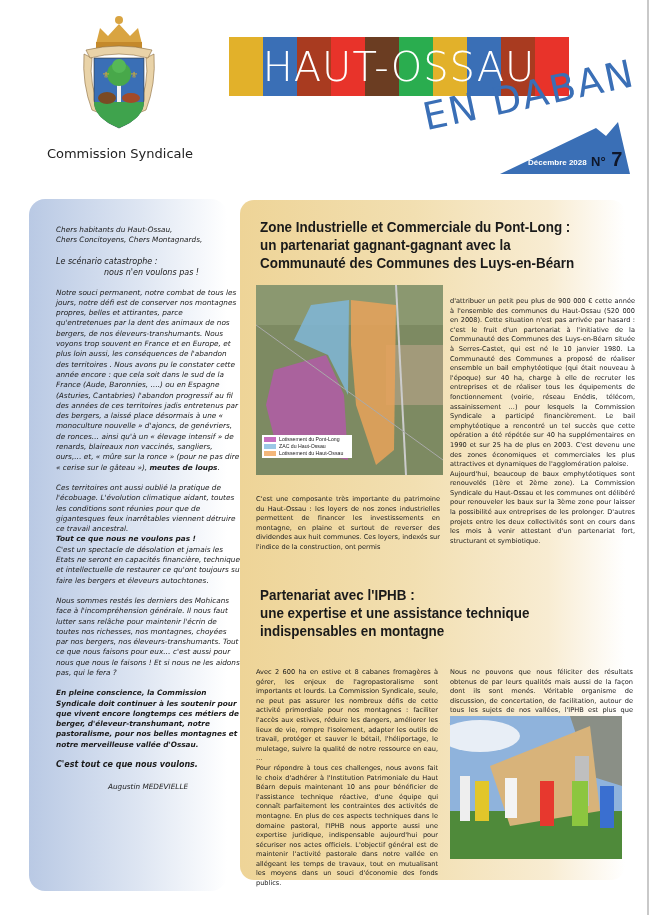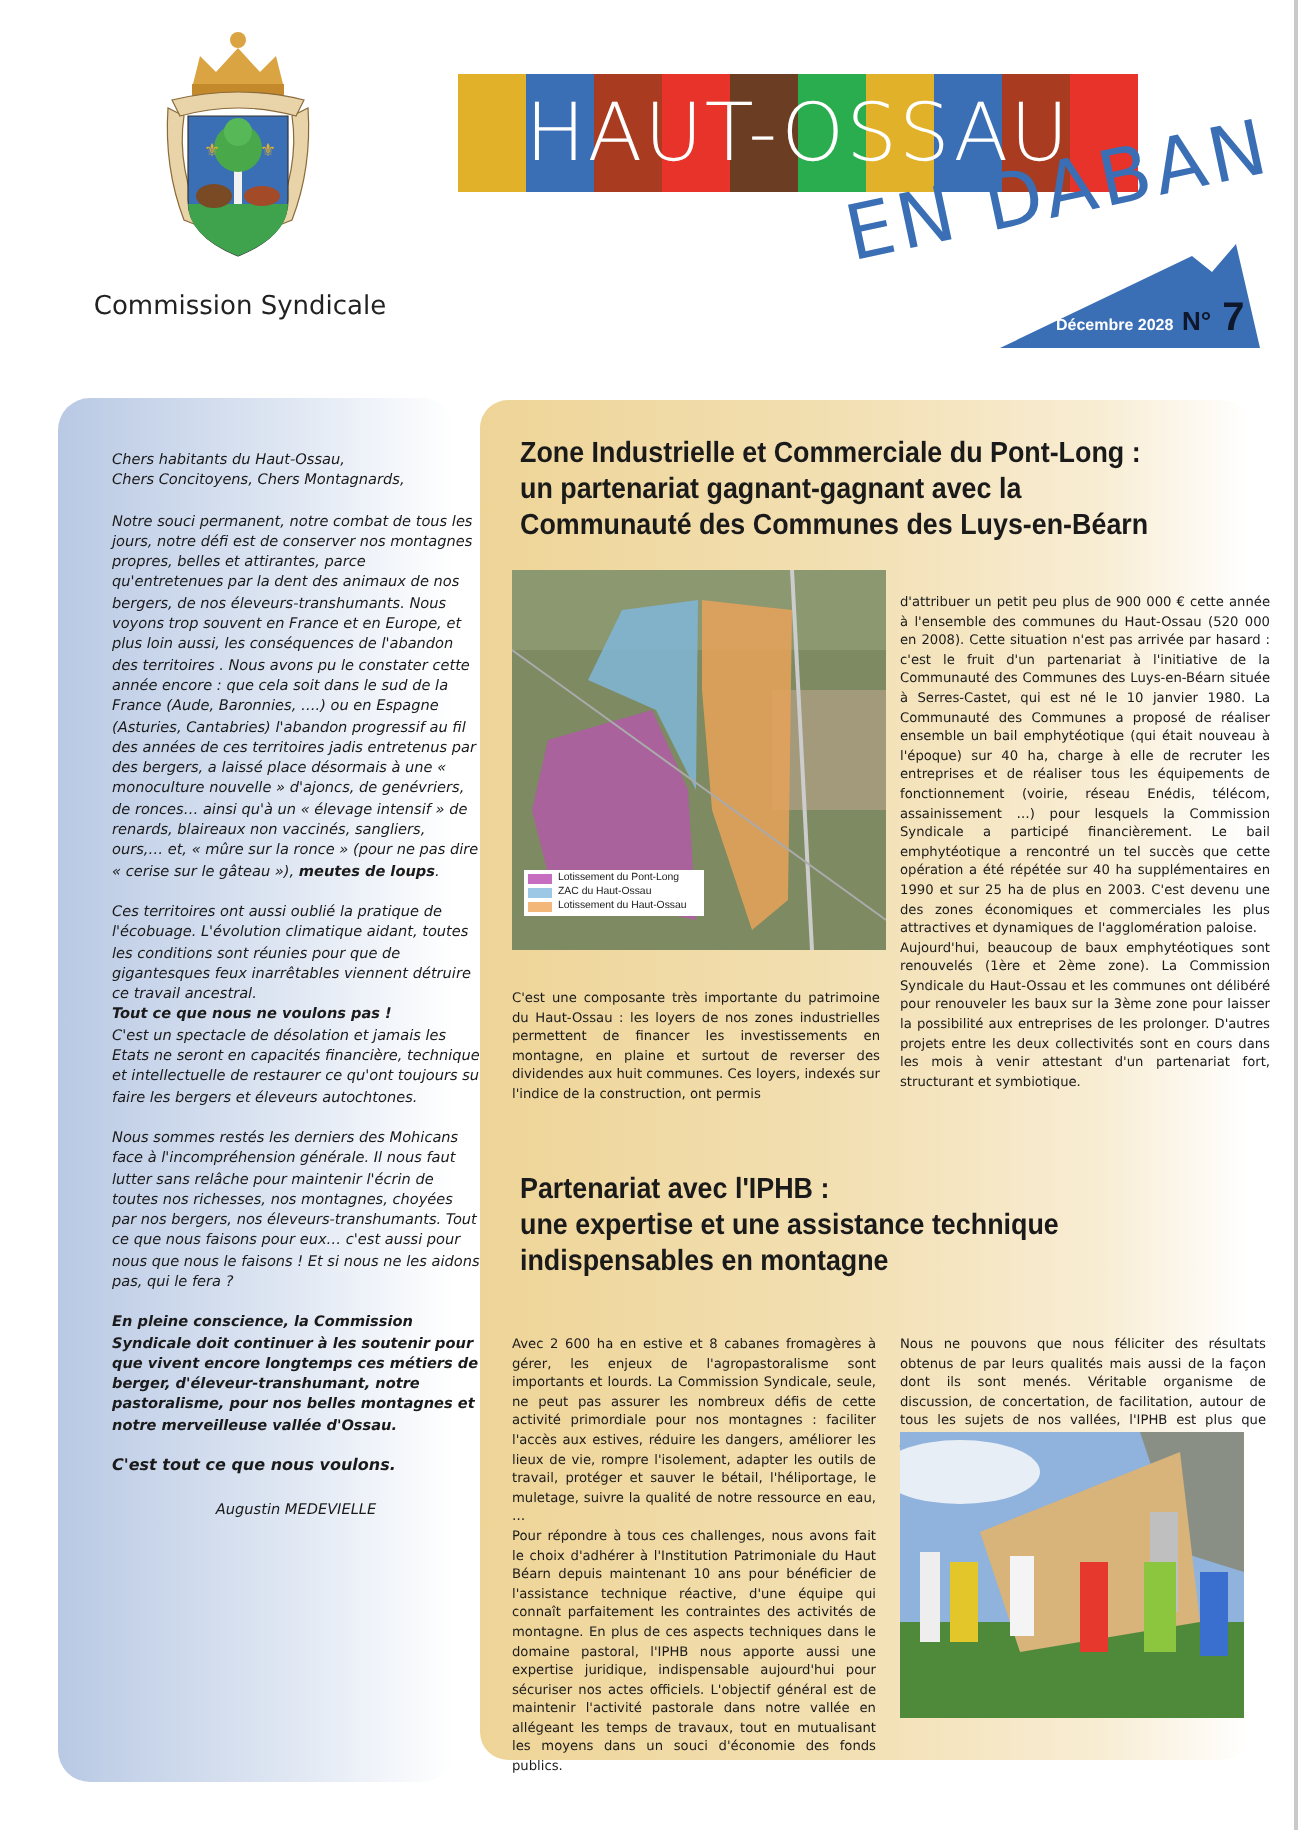--- a/index.html
+++ b/index.html
@@ -89,20 +89,21 @@
 <div class="daban">EN DABAN</div>
 <svg class="issue-tri" viewBox="0 0 130 52">
   <polygon points="0,52 130,52 118,0 106,14 96,6" fill="#3a6fb6"></polygon>
 </svg>
 <div class="issue-date">Décembre 2028</div>
 <div class="issue-num"><small>N°</small> <span>7</span></div>
 
 <div class="editorial">
   <div class="body">
     <p><span>Chers habitants  du Haut-Ossau,</span><br><span>Chers Concitoyens, Chers Montagnards,</span></p>
+    <p style="font-size:8px;line-height:11px;"><span>Le scénario catastrophe :</span><br><span class="center">nous n'en voulons pas !</span></p>
     <p><span>Notre souci permanent, notre combat de tous les jours, notre défi est de conserver nos montagnes propres, belles et attirantes, parce qu'entretenues par la dent des animaux de nos bergers, de nos éleveurs-transhumants. Nous voyons trop souvent en France et en Europe, et plus loin aussi, les conséquences de l'abandon des territoires . Nous avons pu le constater cette année encore : que cela soit dans le sud de la France (Aude, Baronnies, ….) ou en Espagne (Asturies, Cantabries) l'abandon progressif au fil des années de ces territoires jadis entretenus par des bergers, a laissé place désormais à une « monoculture nouvelle » d'ajoncs, de genévriers, de ronces… ainsi qu'à un « élevage intensif » de renards, blaireaux non vaccinés, sangliers, ours,… et, « mûre sur la ronce » (pour ne pas dire « cerise sur le gâteau »), </span><span class="strong">meutes de loups</span><span>.</span></p>
     <p><span>Ces territoires ont aussi oublié la pratique de l'écobuage. L'évolution climatique aidant, toutes les conditions sont réunies pour que de gigantesques feux inarrêtables viennent détruire ce travail ancestral.</span><br><span class="strong">Tout ce que nous ne voulons pas !</span><br><span>C'est un spectacle de désolation et jamais les Etats ne seront en capacités financière, technique et intellectuelle de restaurer ce qu'ont toujours su faire les bergers et éleveurs autochtones.</span></p>
     <p>Nous sommes restés les derniers des Mohicans face à l'incompréhension générale. Il nous faut lutter sans relâche pour maintenir l'écrin de toutes nos richesses, nos montagnes, choyées par nos bergers, nos éleveurs-transhumants. Tout ce que nous faisons pour eux… c'est aussi pour nous que nous le faisons ! Et si nous ne les aidons pas, qui le fera ?</p>
     <p class="strong">En pleine conscience, la Commission Syndicale doit continuer à les soutenir pour que vivent encore longtemps ces métiers de berger, d'éleveur-transhumant, notre pastoralisme, pour nos belles montagnes et notre merveilleuse vallée d'Ossau.</p>
     <p class="closing">C'est tout ce que nous voulons.</p>
     <p class="sign">Augustin MEDEVIELLE</p>
   </div>
 </div>
 
 <div class="article art1">

